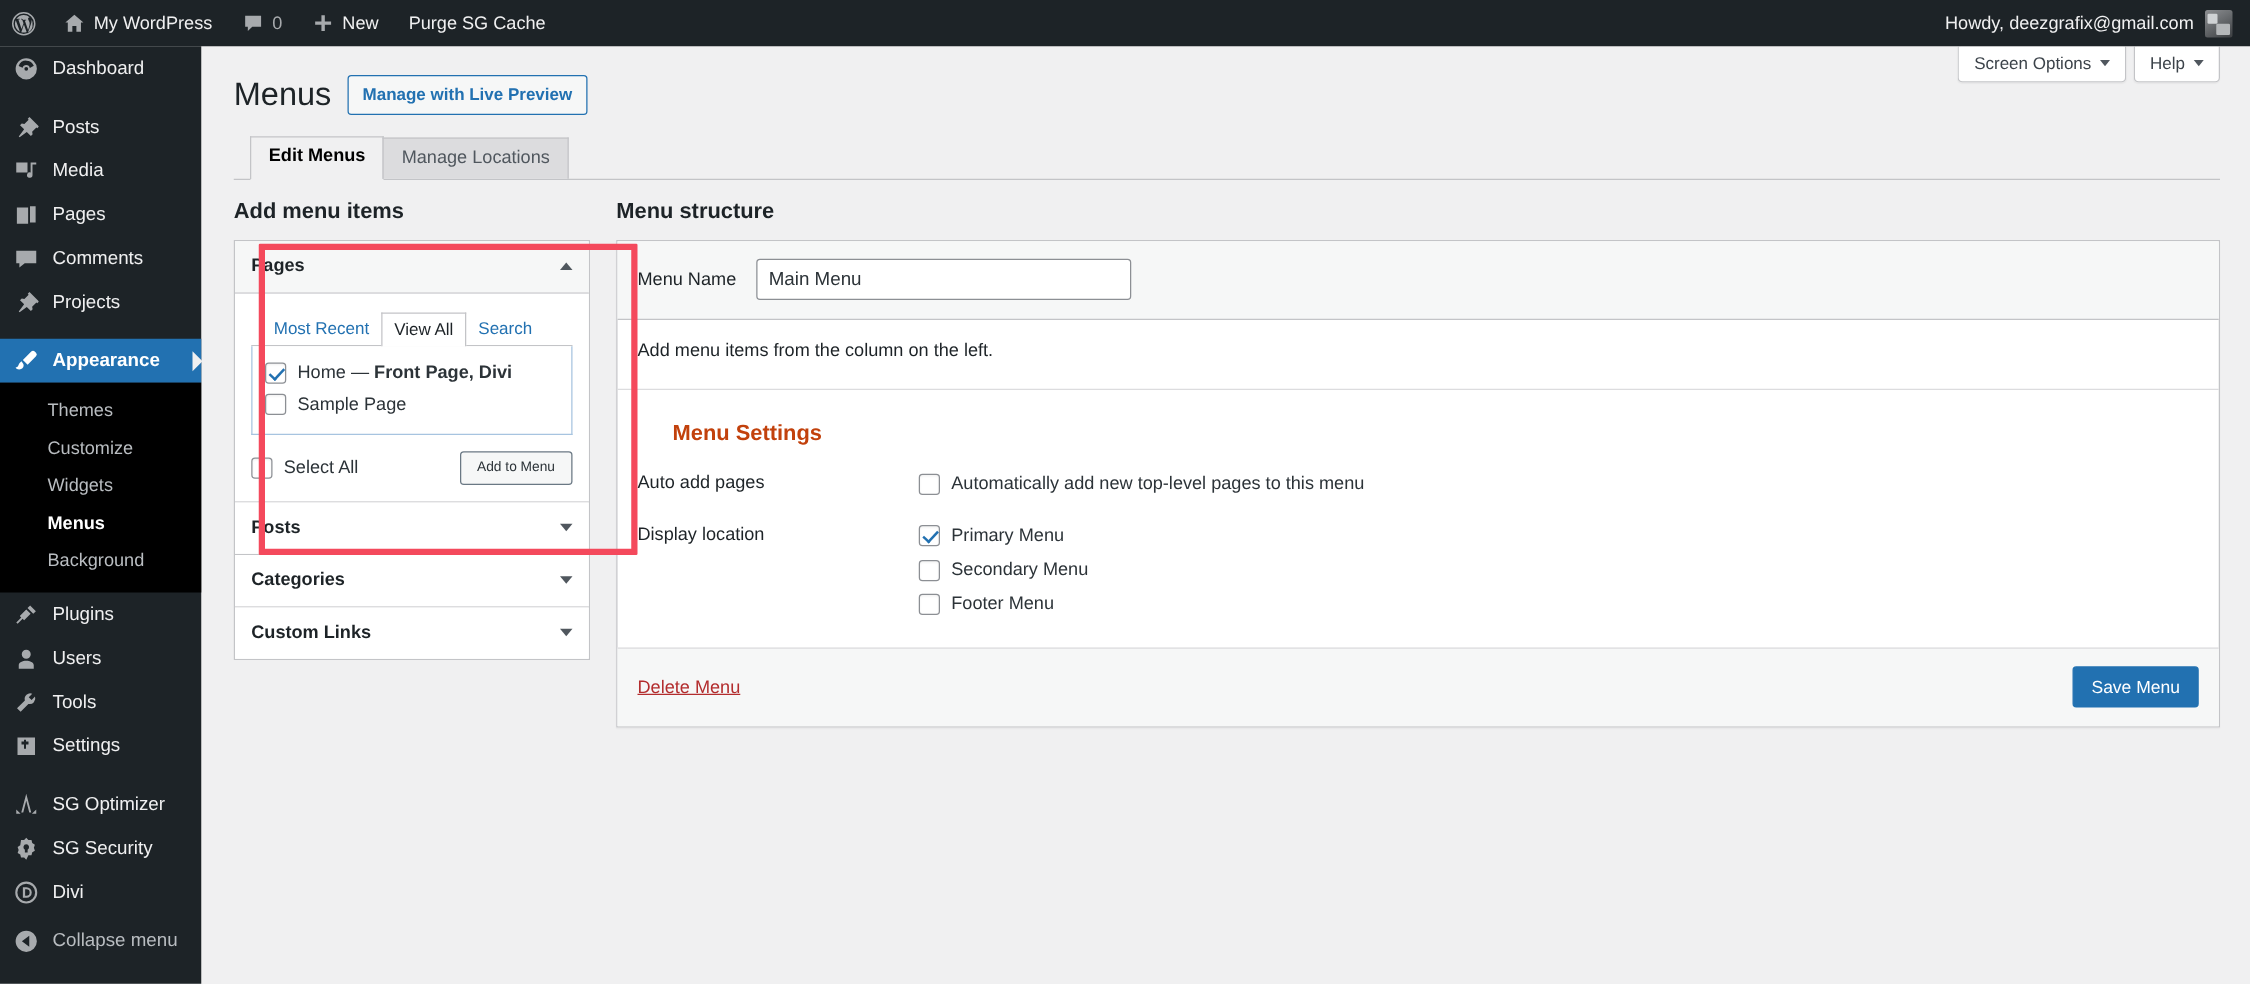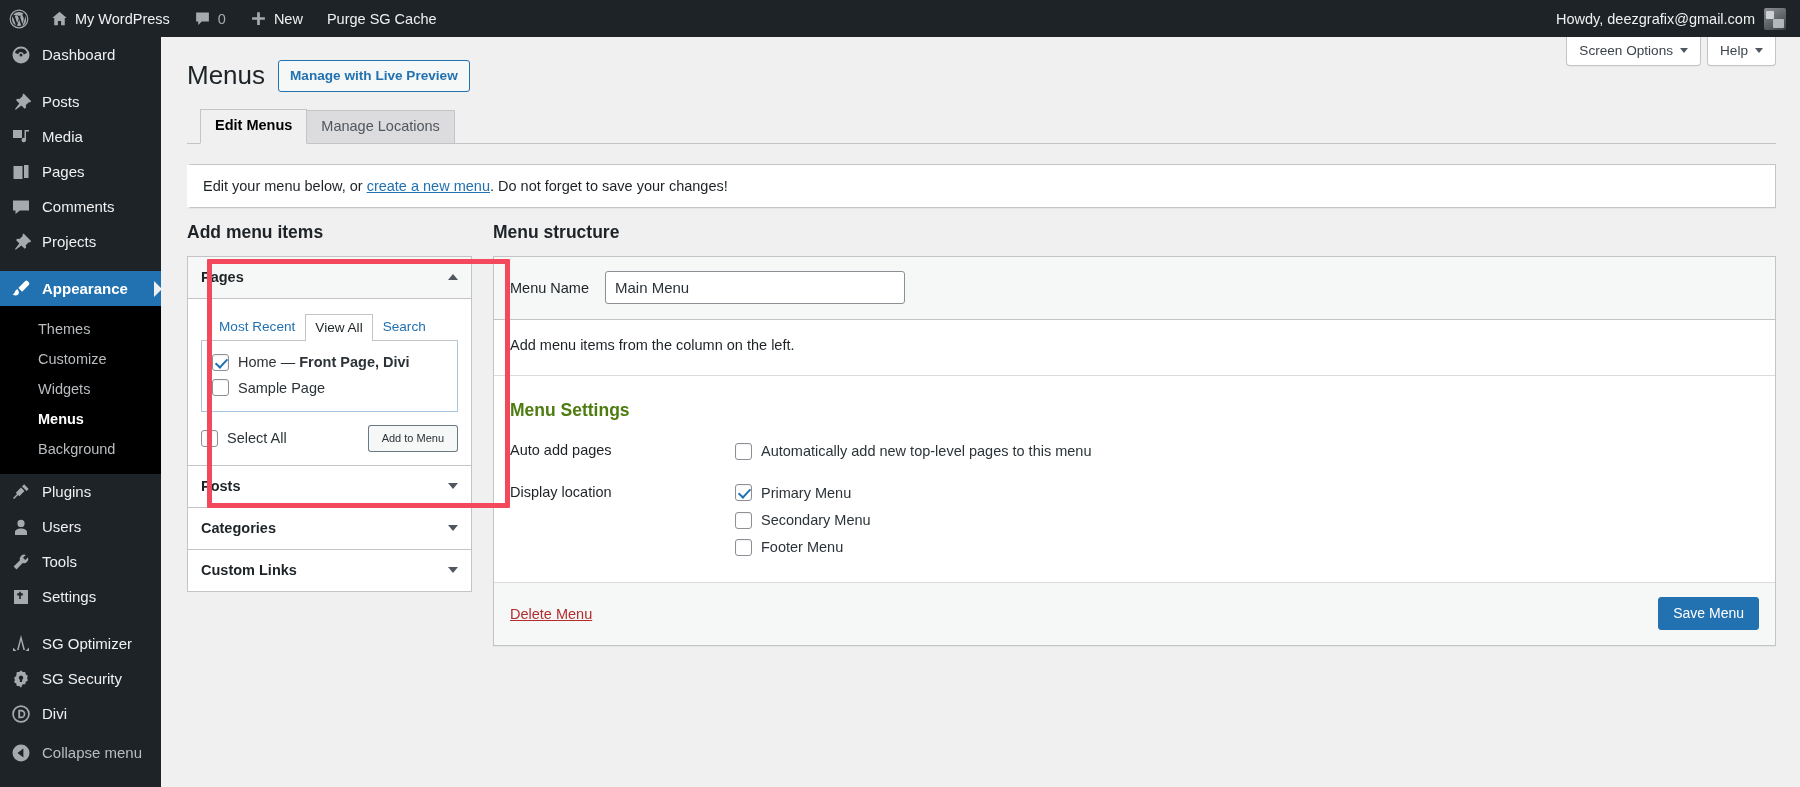--- a/index.html
+++ b/index.html
@@ -282,22 +282,23 @@
     padding: 0 9px;
     background: #fff;
     font-family: "Liberation Sans", sans-serif;
     box-shadow: 0 0 0 transparent;
   }
   .panel-body { padding: 17px 16px 0 16px; }
   .hint { font-size: 14.5px; color: #1d2327; padding-bottom: 22px; }
   .hr { border-top: 1px solid #dcdcde; margin: 0 -16px; }
 
   h3.settings-title {
-    font-size: 17.5px; font-weight: 700; color: #4d7c0f;
+    font-size: 17.5px; font-weight: 700; color: #c2410c;
     margin: 24px 0 17px 0;
+    padding-left: 28px;
   }
   .setting-row { display: flex; align-items: flex-start; padding: 3px 0 11px 0; }
   .setting-label { width: 225px; flex: none; font-size: 14.5px; color: #1d2327; padding-top: 1px; }
   .setting-field { flex: 1; }
   .setting-field .chk-row { padding: 0 0 7px 0; }
 
   .panel-foot {
     display: flex; align-items: center; justify-content: space-between;
     background: #f6f7f7;
     border-top: 1px solid #dcdcde;
@@ -492,23 +493,20 @@
     <div class="page-title-row">
       <h1 class="page-title">Menus</h1>
       <button class="livepreview-btn">Manage with Live Preview</button>
     </div>
 
     <div class="nav-tabs">
       <div class="nav-tab active">Edit Menus</div>
       <div class="nav-tab">Manage Locations</div>
     </div>
 
-    <div class="notice">
-      <span>Edit your menu below, or </span><a href="#">create a new menu</a><span>. Do not forget to save your changes!</span>
-    </div>
 
     <div class="columns">
 
       <div class="col-left">
         <h2 class="section-title">Add menu items</h2>
 
         <div class="accordion">
 
           <div class="acc-panel">
             <div class="acc-head open">

